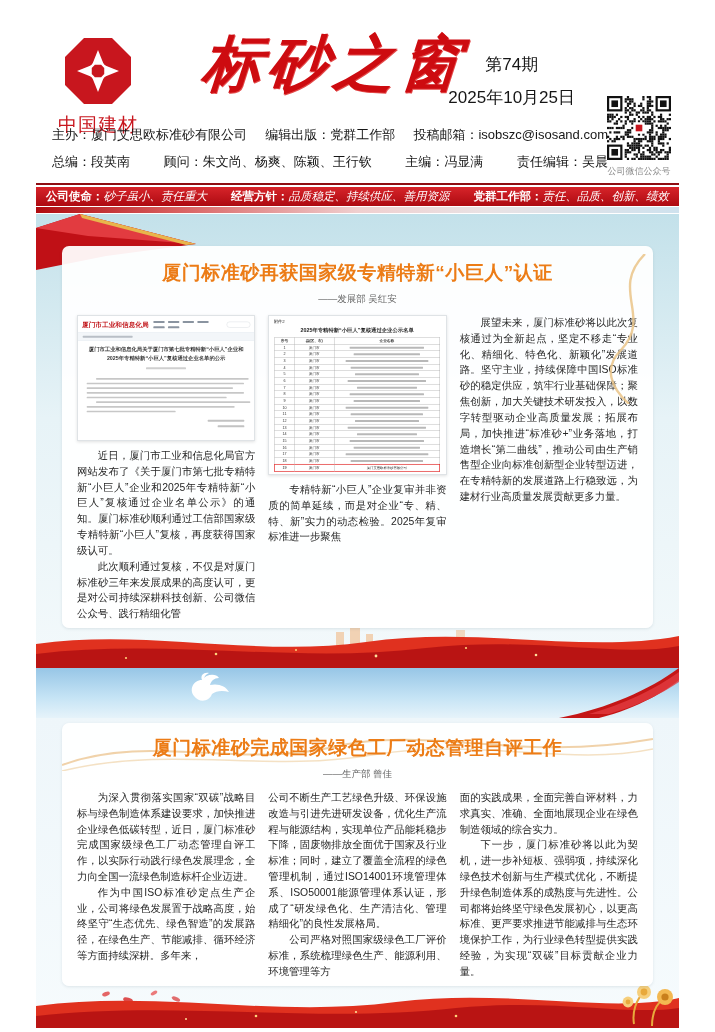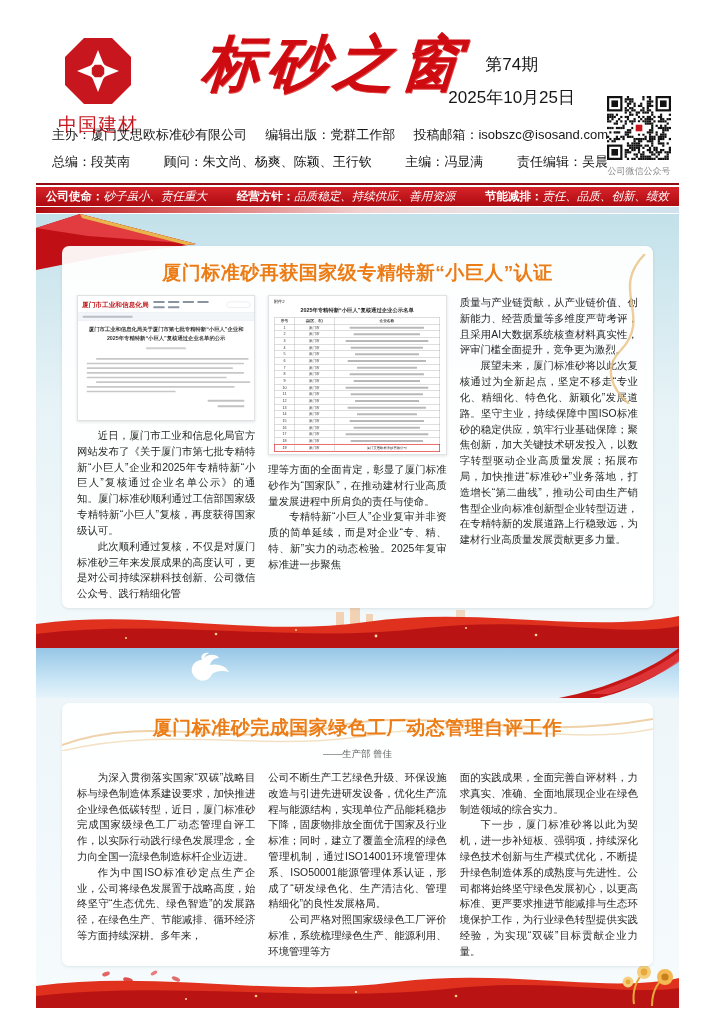--- a/index.html
+++ b/index.html
@@ -430,36 +430,37 @@
         <span>责任编辑：吴晨</span>
       </div>
     </div>
   </div>
 
   <div class="head-rule"></div>
 
   <div class="mission">
     <span><b>公司使命：</b><i>砂子虽小、责任重大</i></span>
     <span><b>经营方针：</b><i>品质稳定、持续供应、善用资源</i></span>
-    <span><b>节能减排：</b><i>责任、品质、创新、绩效</i></span>
+    <span><b>党群工作部：</b><i>责任、品质、创新、绩效</i></span>
   </div>
   <div class="thin-bar"></div>
 
   <div class="sec1">
     <svg class="ribbon" width="160" height="58" viewBox="0 0 160 58">
       <path d="M0,56 L0,14 L44,0 L160,30 L70,42 Z" fill="#c01016"></path>
       <path d="M0,14 L44,0 L160,30 L52,22 Z" fill="#e23b40"></path>
       <path d="M44,0 L160,30 L150,31 L46,4 Z" fill="#e8b64c"></path>
     </svg>
 
     <div class="card card1">
       <svg class="gold-swoosh" width="56" height="150" viewBox="0 0 56 150">
         <path d="M50,0 C14,36 58,62 26,96 C8,114 16,134 34,150" stroke="#eac488" stroke-width="2.4" fill="none" opacity=".85"></path>
       </svg>
       <div class="art-title">厦门标准砂再获国家级专精特新“小巨人”认证</div>
+      <div class="byline">——发展部 吴红安</div>
 
       <div class="cols">
         <div class="col">
           <div class="shot shot-web">
             <div class="scale3">
               <div class="web-head">
                 <span class="web-site">厦门市工业和信息化局</span>
                 <span class="web-nav" id="webnav"><span class="gbar"></span><span class="gbar"></span><span class="gbar"></span><span class="gbar"></span><span class="gbar"></span><span class="gbar"></span></span>
                 <span class="web-search"></span>
               </div>
@@ -587,26 +588,24 @@
                     </tr>
                     <tr class="hl">
                       <td>19</td>
                       <td>厦门市</td>
                       <td><span style="font-size:10px">厦门艾思欧标准砂有限公司</span></td>
                     </tr>
                   </tbody>
                 </table>
             </div>
           </div>
-          <p class="cont">理等方面的全面肯定，彰显了厦门标准砂作为“国家队”，在推动建材行业高质量发展进程中所肩负的责任与使命。</p>
           <p>专精特新“小巨人”企业复审并非资质的简单延续，而是对企业“专、精、特、新”实力的动态检验。2025年复审标准进一步聚焦</p>
         </div>
 
         <div class="col">
-          <p class="cont">质量与产业链贡献，从产业链价值、创新能力、经营质量等多维度严苛考评，且采用AI大数据系统核查材料真实性，评审门槛全面提升，竞争更为激烈。</p>
           <p>展望未来，厦门标准砂将以此次复核通过为全新起点，坚定不移走“专业化、精细化、特色化、新颖化”发展道路。坚守主业，持续保障中国ISO标准砂的稳定供应，筑牢行业基础保障；聚焦创新，加大关键技术研发投入，以数字转型驱动企业高质量发展；拓展布局，加快推进“标准砂+”业务落地，打造增长“第二曲线”，推动公司由生产销售型企业向标准创新型企业转型迈进，在专精特新的发展道路上行稳致远，为建材行业高质量发展贡献更多力量。</p>
         </div>
       </div>
     </div>
 
     <svg class="wave" height="40" viewBox="0 0 643 40" preserveAspectRatio="none">
       <rect x="300" y="4" width="8" height="14" fill="#f0b27a" opacity=".55"></rect>
       <rect x="314" y="0" width="10" height="18" fill="#f0b27a" opacity=".55"></rect>
       <rect x="330" y="6" width="7" height="12" fill="#f0b27a" opacity=".55"></rect>
       <rect x="420" y="2" width="9" height="16" fill="#f0b27a" opacity=".45"></rect>

